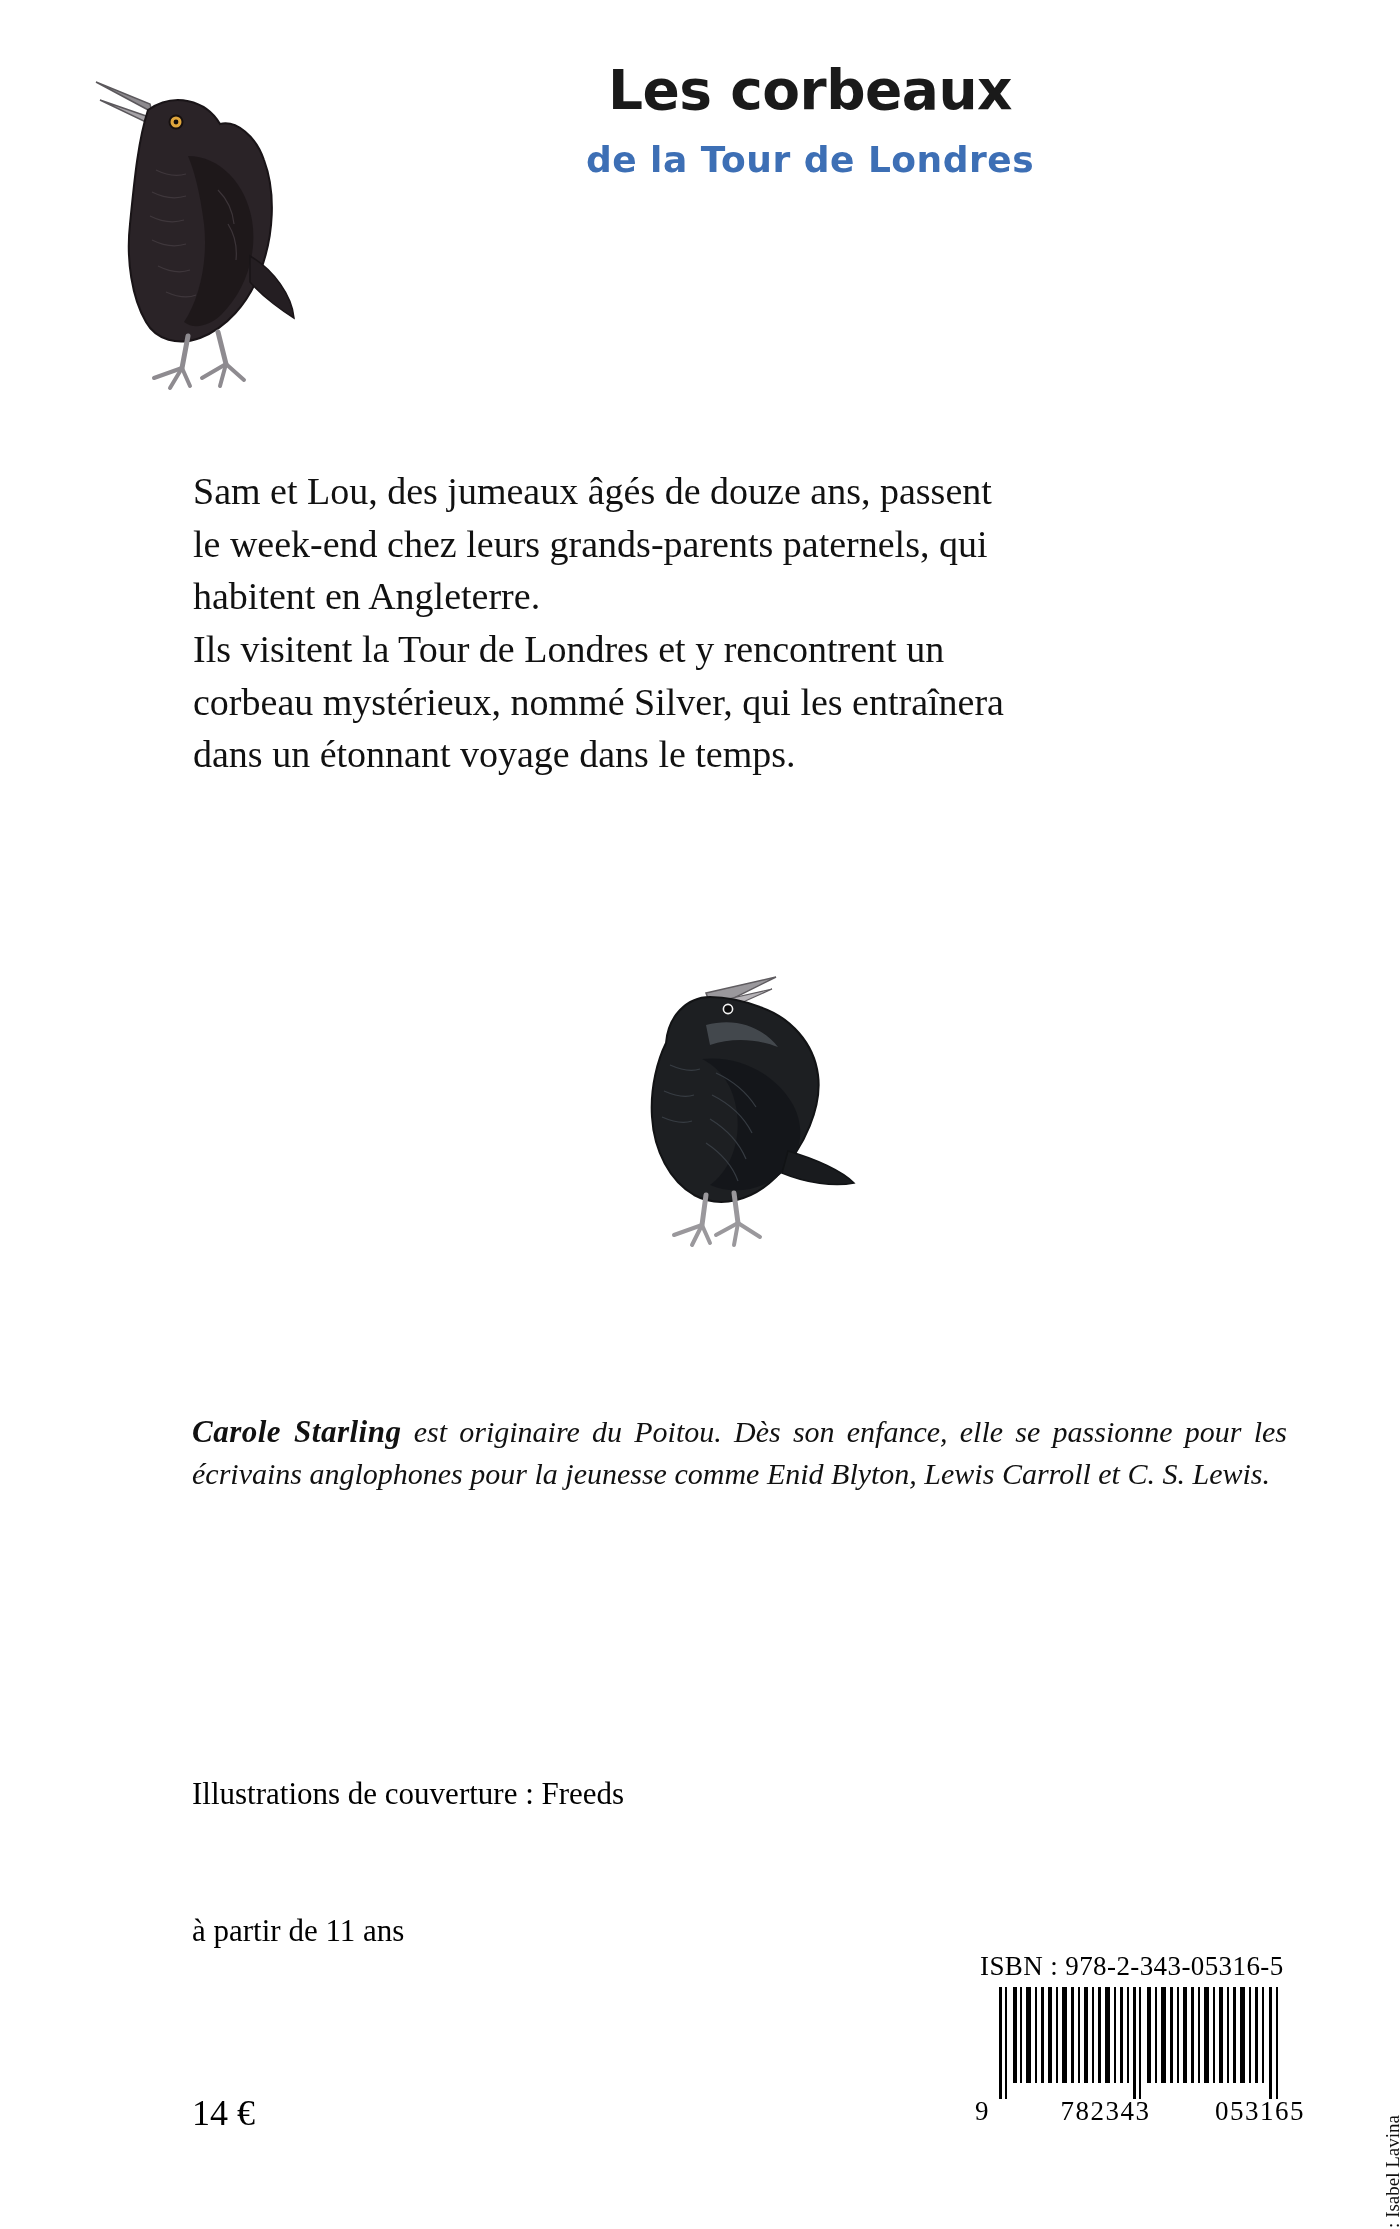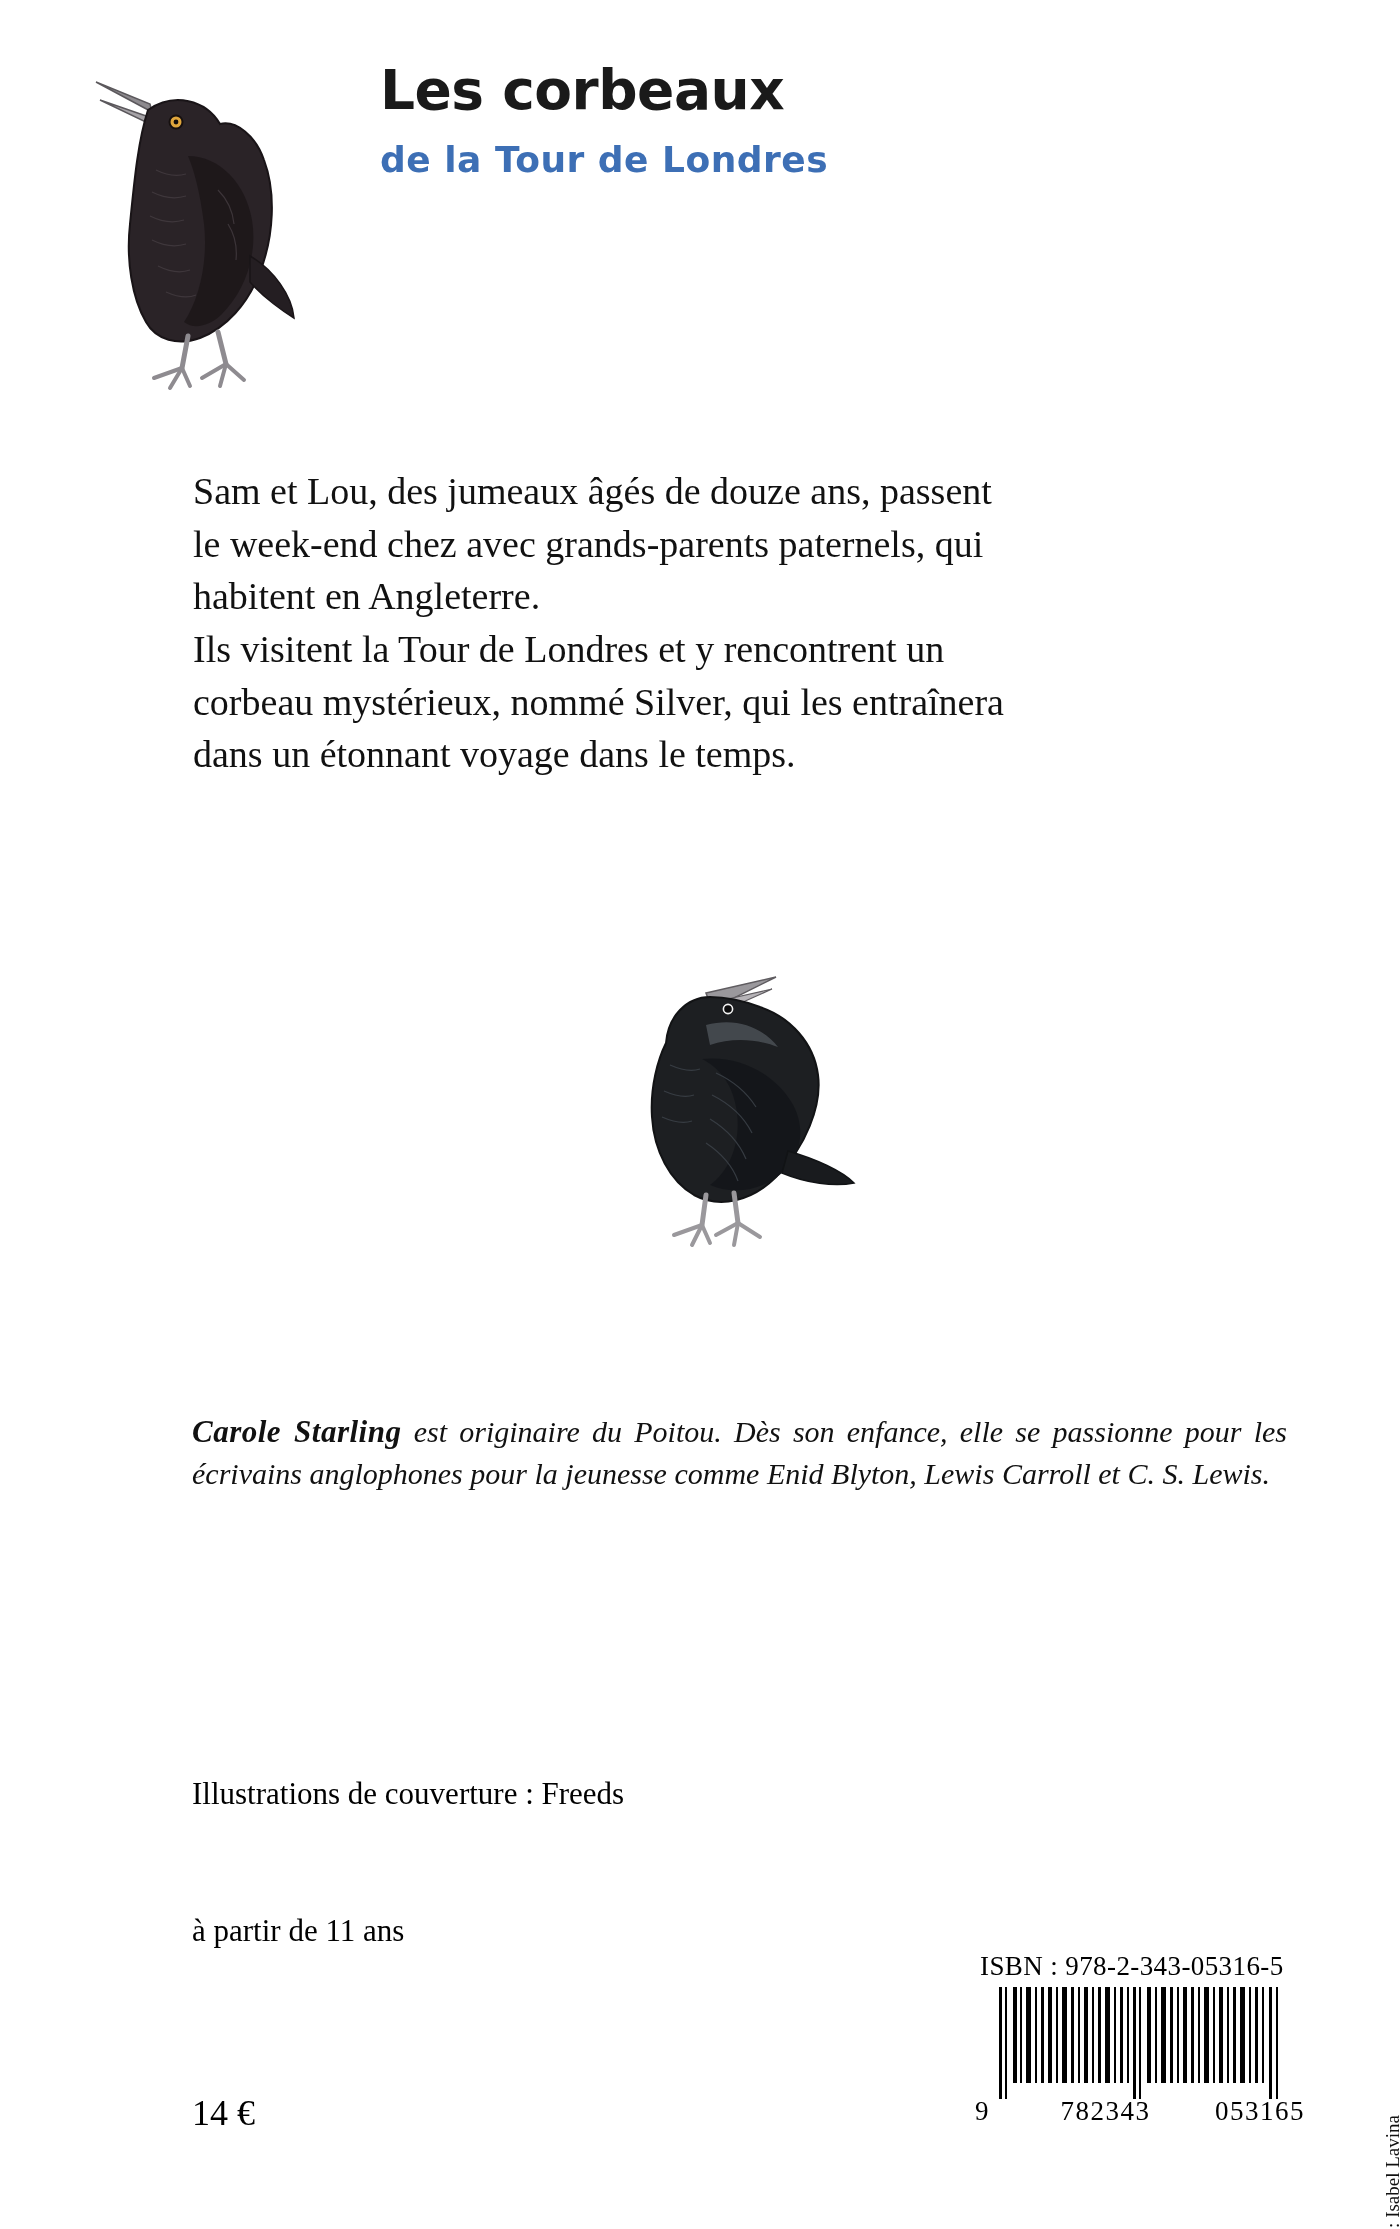--- a/index.html
+++ b/index.html
@@ -15,20 +15,21 @@
     color: #000000;
     overflow: hidden;
   }
 
   
   .title-block {
     position: absolute;
     left: 380px;
     top: 60px;
     width: 860px;
+    text-align: center;
   }
   .main-title {
     font-family: "DejaVu Sans", sans-serif;
     font-weight: bold;
     font-size: 55px;
     letter-spacing: -0.5px;
     color: #1a1a1a;
     line-height: 1.1;
   }
   .sub-title {
@@ -213,21 +214,21 @@
   </svg>
 </div>
 
 <div class="title-block">
   <div class="main-title">Les corbeaux</div>
   <div class="sub-title">de la Tour de Londres</div>
 </div>
 
 <div class="synopsis">
   <p>Sam et Lou, des jumeaux âgés de douze ans, passent</p>
-  <p>le week-end chez avec grands-parents paternels, qui</p>
+  <p>le week-end chez leurs grands-parents paternels, qui</p>
   <p>habitent en Angleterre.</p>
   <p>Ils visitent la Tour de Londres et y rencontrent un</p>
   <p>corbeau mystérieux, nommé Silver, qui les entraînera</p>
   <p>dans un étonnant voyage dans le temps.</p>
 </div>
 
 <div class="raven-mid">
   <svg viewBox="0 0 270 300" width="270" height="300" xmlns="http://www.w3.org/2000/svg">
 
     <path d="M96 38 L166 22 L102 54 Z" fill="#9a989c" stroke="#5f5c60" stroke-width="1.5"></path>

